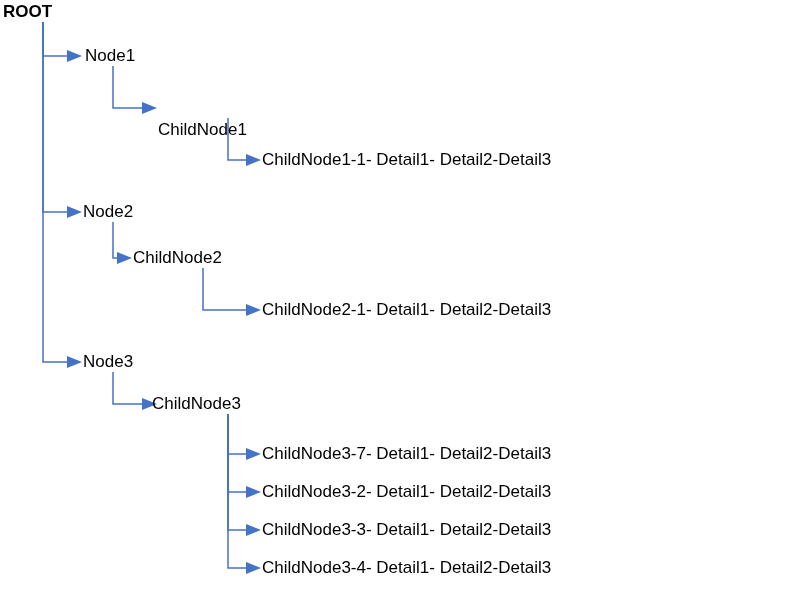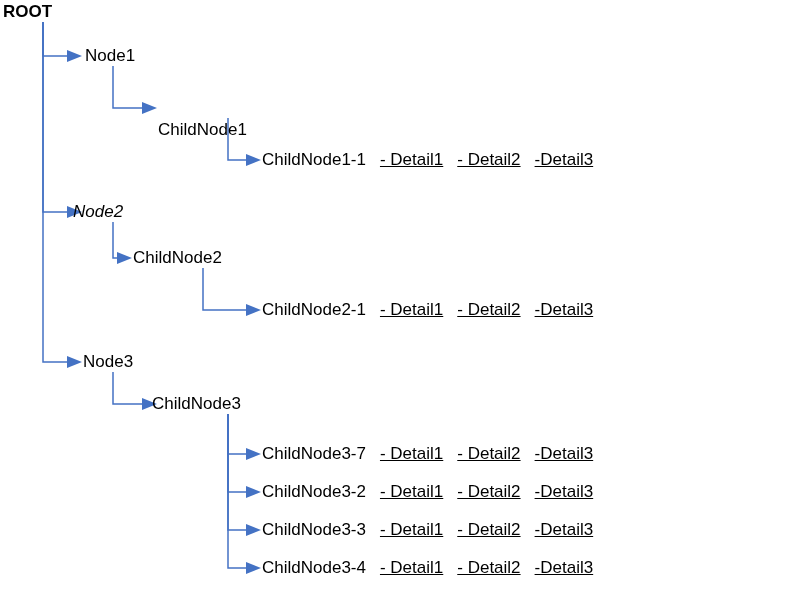--- a/index.html
+++ b/index.html
@@ -20,22 +20,20 @@
   svg {
     position: absolute;
     top: 0;
     left: 0;
     pointer-events: none;
   }
   .details {
     display: inline;
   }
   .detail {
-    margin-left: 14px;
-    text-decoration: underline;
   }
 </style>
 </head>
 <body>
 
 <svg id="connectors" width="789" height="598">
   <defs>
     <marker id="arrowhead" markerWidth="10" markerHeight="8" refX="8" refY="4" orient="auto">
       <polygon points="0 0, 10 4, 0 8" fill="#4472C4"></polygon>
     </marker>
@@ -52,21 +50,21 @@
     <path d="M 228 414 L 228 492 L 258 492" fill="none" stroke="#4472C4" stroke-width="1.5" marker-end="url(#arrowhead)"></path>
     <path d="M 228 414 L 228 530 L 258 530" fill="none" stroke="#4472C4" stroke-width="1.5" marker-end="url(#arrowhead)"></path>
     <path d="M 228 414 L 228 568 L 258 568" fill="none" stroke="#4472C4" stroke-width="1.5" marker-end="url(#arrowhead)"></path>
   </svg>
 
 <div id="tree">
     <div class="node" style="left: 3px; top: 2px; font-weight: bold;"><span>ROOT</span></div>
     <div class="node" style="left: 85px; top: 46px;"><span>Node1</span></div>
     <div class="node" style="left: 158px; top: 98px; margin-top: 22px;"><span>ChildNode1</span></div>
     <div class="node" style="left: 262px; top: 150px;"><span>ChildNode1-1</span><span class="details"><span class="detail">- Detail1</span><span class="detail">- Detail2</span><span class="detail">-Detail3</span></span></div>
-    <div class="node" style="left: 73px; top: 202px; font-style: italic;"><span>Node2</span></div>
+    <div class="node" style="left: 83px; top: 202px;"><span>Node2</span></div>
     <div class="node" style="left: 133px; top: 248px;"><span>ChildNode2</span></div>
     <div class="node" style="left: 262px; top: 300px;"><span>ChildNode2-1</span><span class="details"><span class="detail">- Detail1</span><span class="detail">- Detail2</span><span class="detail">-Detail3</span></span></div>
     <div class="node" style="left: 83px; top: 352px;"><span>Node3</span></div>
     <div class="node" style="left: 152px; top: 394px;"><span>ChildNode3</span></div>
     <div class="node" style="left: 262px; top: 444px;"><span>ChildNode3-7</span><span class="details"><span class="detail">- Detail1</span><span class="detail">- Detail2</span><span class="detail">-Detail3</span></span></div>
     <div class="node" style="left: 262px; top: 482px;"><span>ChildNode3-2</span><span class="details"><span class="detail">- Detail1</span><span class="detail">- Detail2</span><span class="detail">-Detail3</span></span></div>
     <div class="node" style="left: 262px; top: 520px;"><span>ChildNode3-3</span><span class="details"><span class="detail">- Detail1</span><span class="detail">- Detail2</span><span class="detail">-Detail3</span></span></div>
     <div class="node" style="left: 262px; top: 558px; text-align: right;"><span>ChildNode3-4</span><span class="details"><span class="detail">- Detail1</span><span class="detail">- Detail2</span><span class="detail">-Detail3</span></span></div>
   </div>
 

